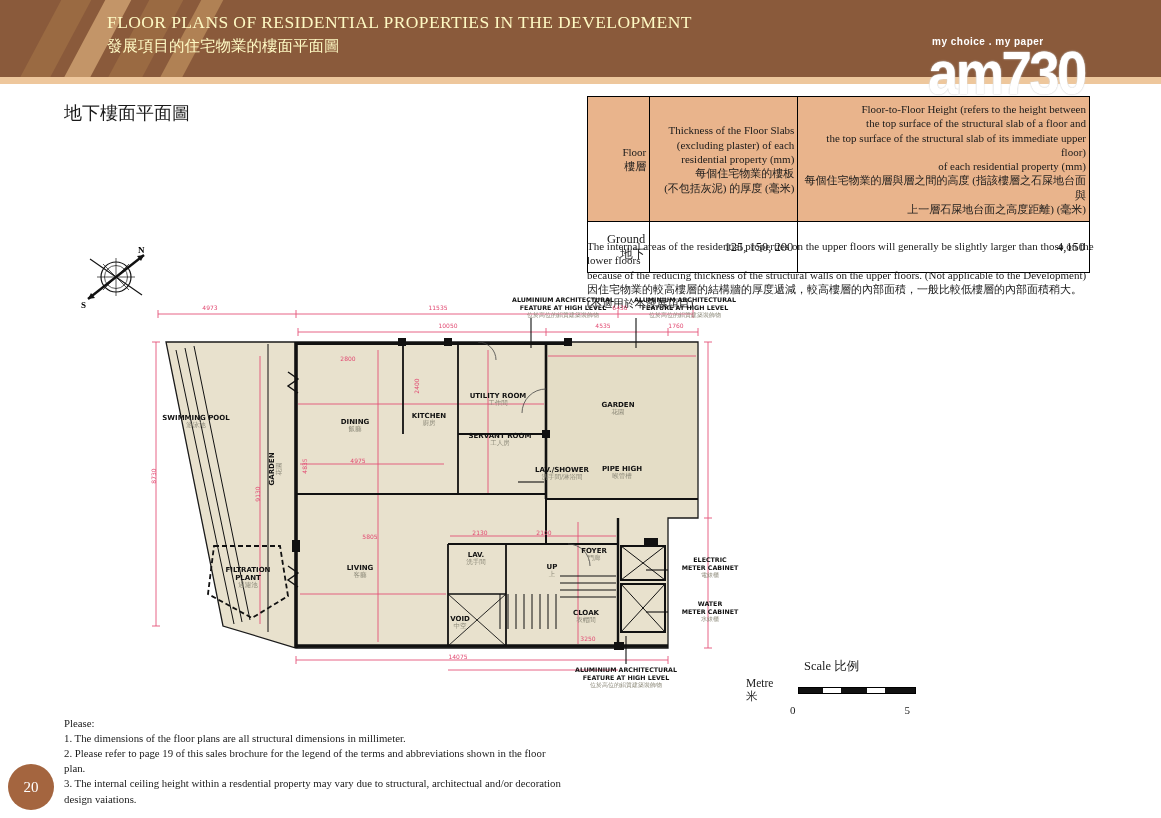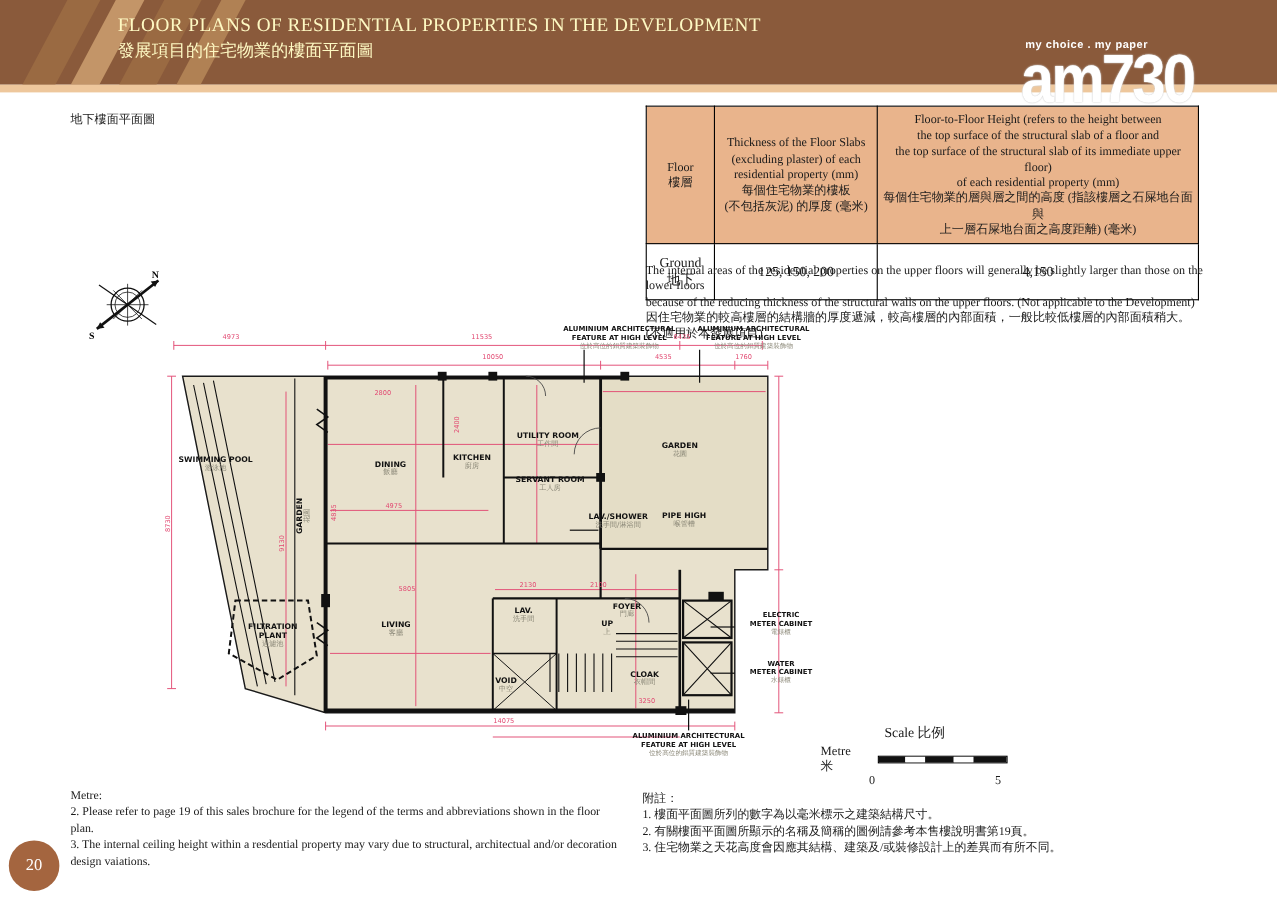--- a/index.html
+++ b/index.html
@@ -17,24 +17,24 @@
   
   .logo{position:absolute;left:928px;top:36px;width:200px;z-index:5;color:#fff;}
   .logo .tagline{font-family:"Liberation Sans",sans-serif;font-size:10px;font-weight:bold;
           letter-spacing:.5px;margin-left:4px;}
   .logo .brand{font-family:"Liberation Sans",sans-serif;font-weight:bold;font-size:62px;
           line-height:.85;letter-spacing:-3px;transform:scaleX(.88);transform-origin:left top;
           text-shadow:0 0 1px #c9c9c9,0 0 2px #d9d9d9;}
   
   .section-title{position:absolute;left:64px;top:97px;}
   .section-title .en{font-size:17px;}
-  .section-title .zh{font-size:11px;margin-top:4px;}
+  .section-title .zh{font-size:18px;margin-top:4px;}
   
   table.info{position:absolute;left:587px;top:96px;border-collapse:collapse;width:503px;}
-  table.info th,table.info td{border:1.2px solid #000;text-align:center;vertical-align:middle;}
+  table.info th,table.info td{border:1.2px solid #000;text-align:right;vertical-align:middle;}
   table.info th{background:var(--table_header_bg,#e9b48c);font-weight:normal;
           font-size:11px;line-height:1.3;padding:5px 3px;}
   table.info td{background:#fff;font-size:12.5px;height:46px;padding:2px 4px;line-height:1.25;}
   .w1{width:56px;} .w2{width:146px;} .w3{width:297px;}
   .preline{white-space:pre-line;}
   
   .disclaimer{position:absolute;left:587px;top:239px;width:508px;font-size:11px;line-height:1.3;}
   
   .compass{position:absolute;left:80px;top:244px;}
   
@@ -255,21 +255,21 @@
           <span class="zh">花園</span>
         </div>
         <div class="room" style="left: 414px; top: 180px;">
           <span class="en" style="white-space: pre-line;">LAV./SHOWER</span>
           <span class="zh">洗手間/淋浴間</span>
         </div>
         <div class="room" style="left: 474px; top: 179px;">
           <span class="en" style="white-space: pre-line;">PIPE HIGH</span>
           <span class="zh">喉管槽</span>
         </div>
-        <div class="room" style="left: 422px; top: 261px;">
+        <div class="room" style="left: 446px; top: 261px;">
           <span class="en" style="white-space: pre-line;">FOYER</span>
           <span class="zh">門廊</span>
         </div>
         <div class="room" style="left: 404px; top: 277px;">
           <span class="en" style="white-space: pre-line;">UP</span>
           <span class="zh">上</span>
         </div>
         <div class="room" style="left: 212px; top: 278px;">
           <span class="en" style="white-space: pre-line; text-align: center;">LIVING</span>
           <span class="zh">客廳</span>
@@ -349,30 +349,23 @@
         <span style="width:30px;background:#111;"></span>
       </div>
     </div>
     <div class="scale-nums">
       <span class="s0">0</span>
       <span class="s5">5</span>
     </div>
   </div>
 
   <div class="notes notes-en">
-    <div class="note-line">Metre:</div>
+    <div class="note-line">Please:</div>
     <div>
+        <div class="note-line">1. The dimensions of the floor plans are all structural dimensions in millimeter.</div>
         <div class="note-line">2. Please refer to page 19 of this sales brochure for the legend of the terms and abbreviations shown in the floor plan.</div>
         <div class="note-line">3. The internal ceiling height within a resdential property may vary due to structural, architectual and/or decoration design vaiations.</div>
       </div>
   </div>
-  <div class="notes notes-zh">
-    <div class="note-line">附註：</div>
-    <div>
-        <div class="note-line">1. 樓面平面圖所列的數字為以毫米標示之建築結構尺寸。</div>
-        <div class="note-line">2. 有關樓面平面圖所顯示的名稱及簡稱的圖例請參考本售樓說明書第19頁。</div>
-        <div class="note-line">3. 住宅物業之天花高度會因應其結構、建築及/或裝修設計上的差異而有所不同。</div>
-      </div>
-  </div>
 
   <div class="page-circle">20</div>
 
 </div>
 
 </body></html>

